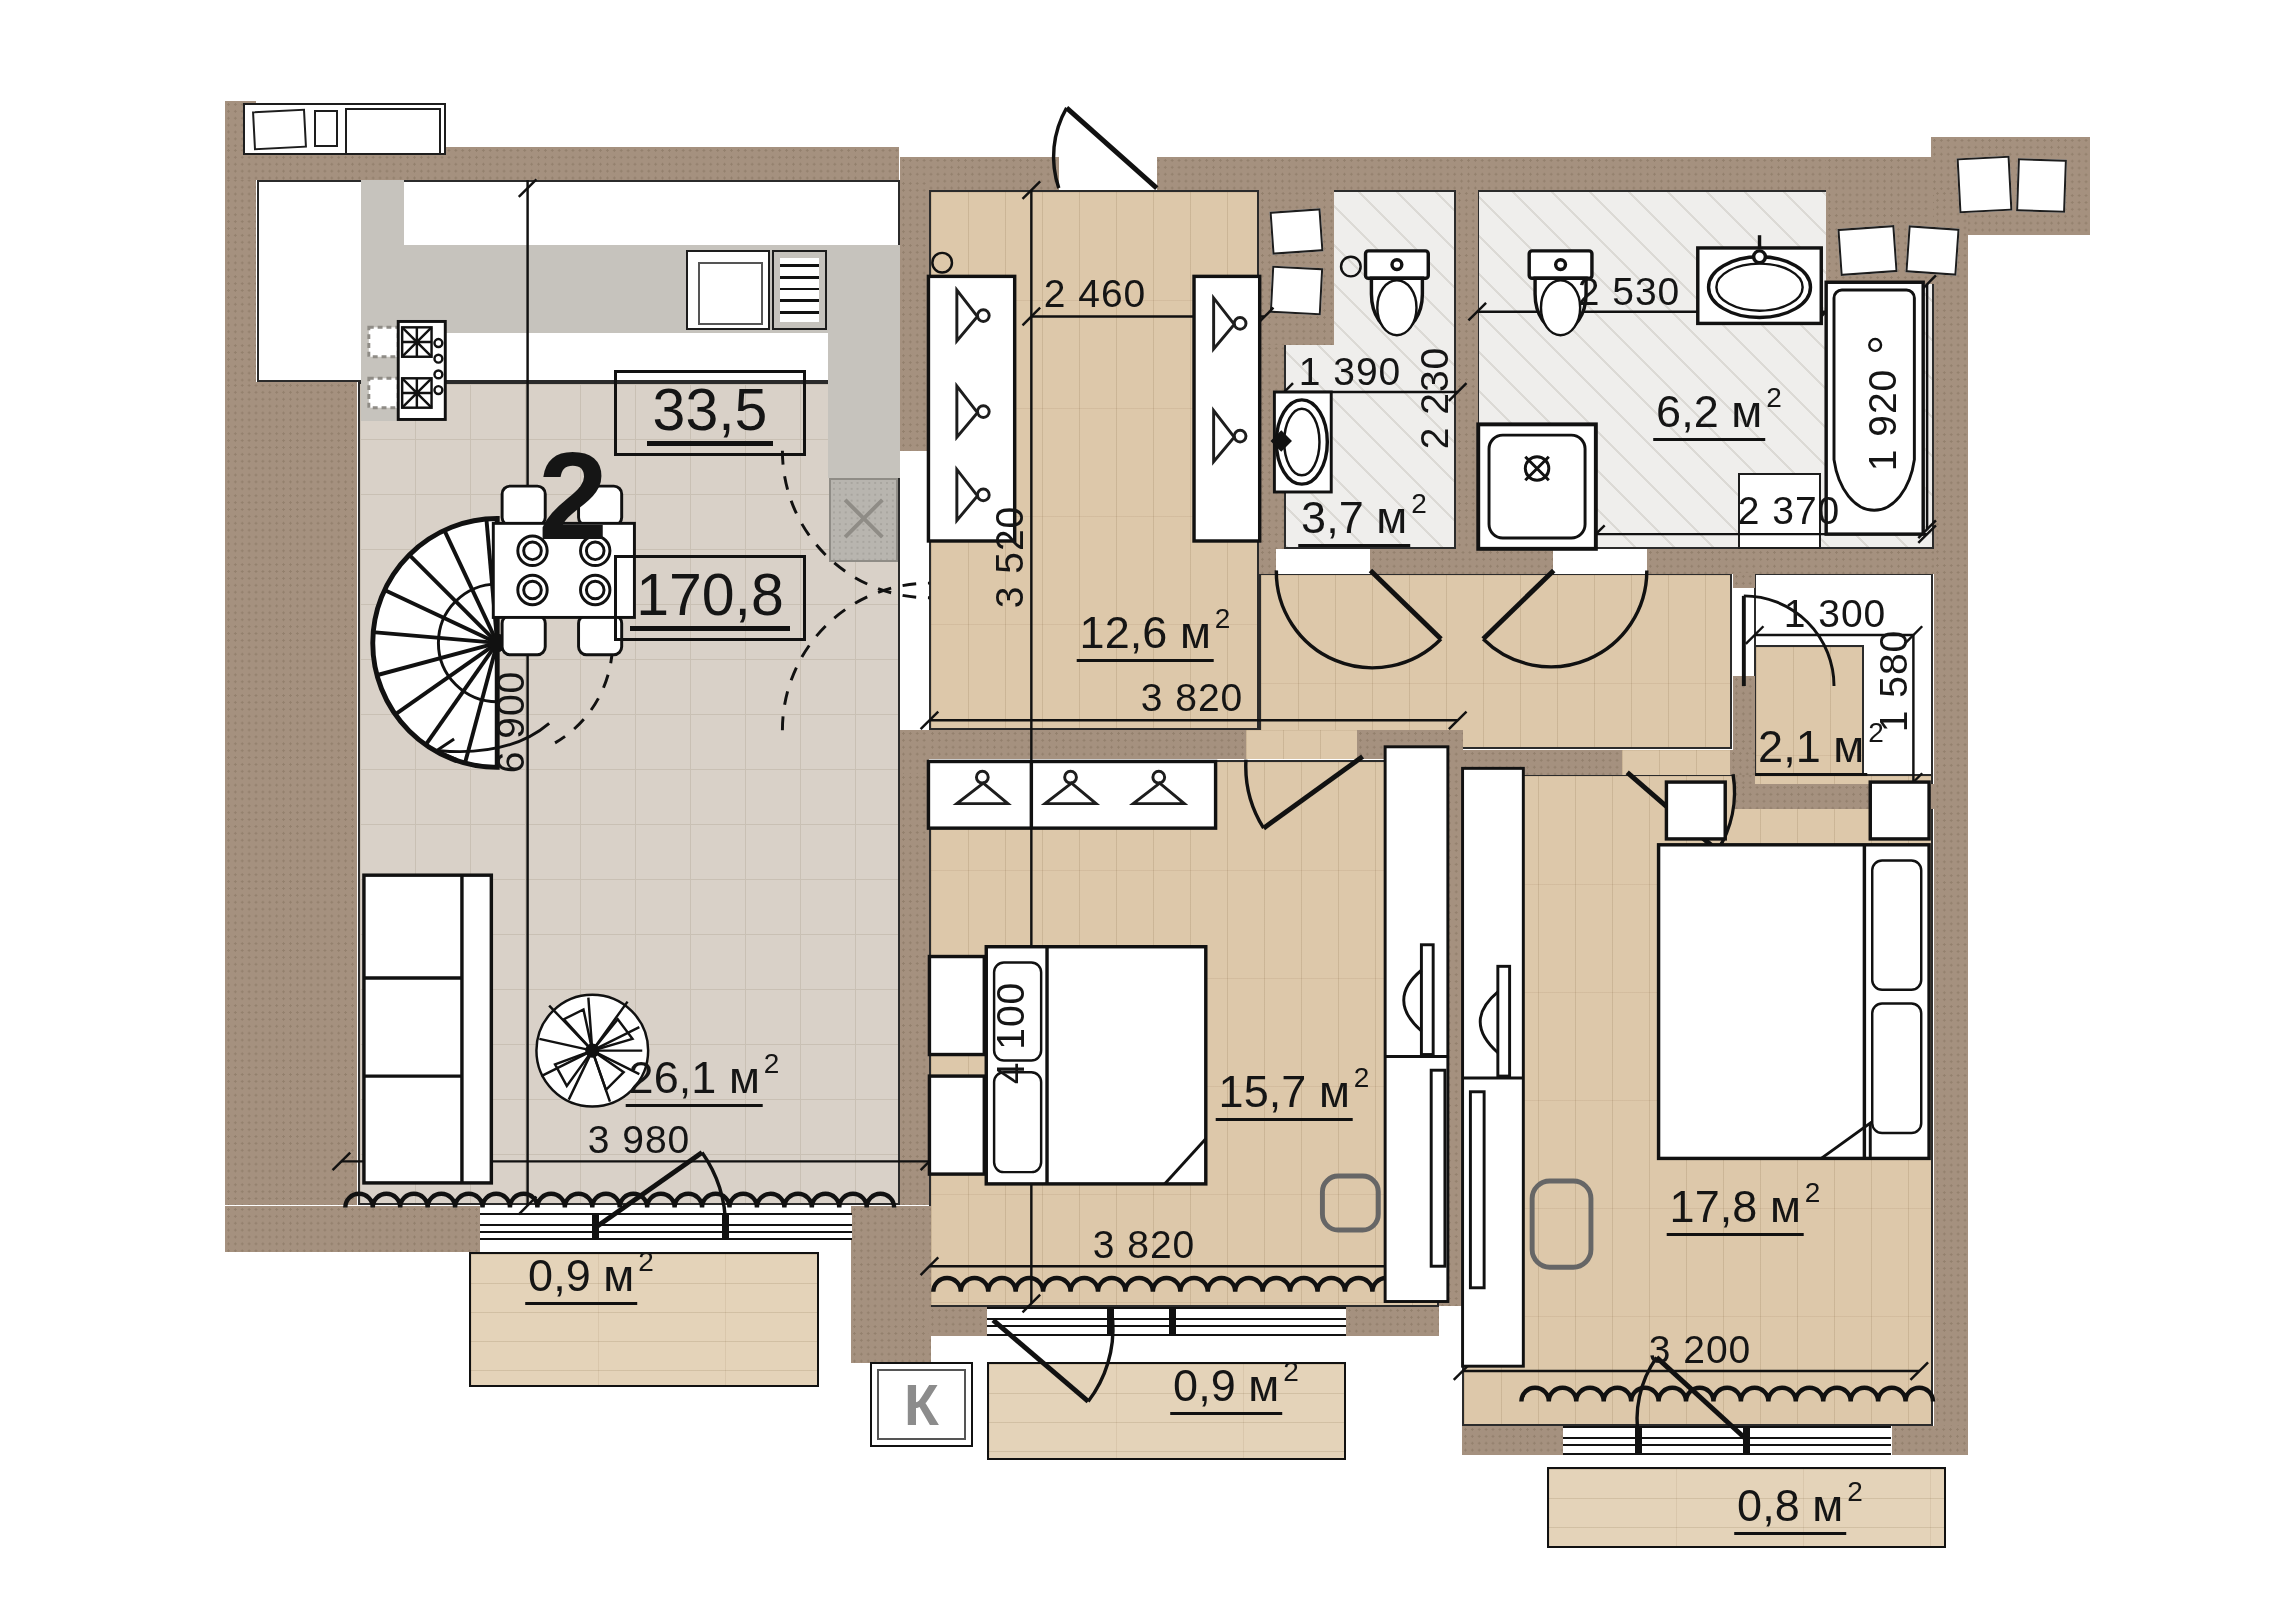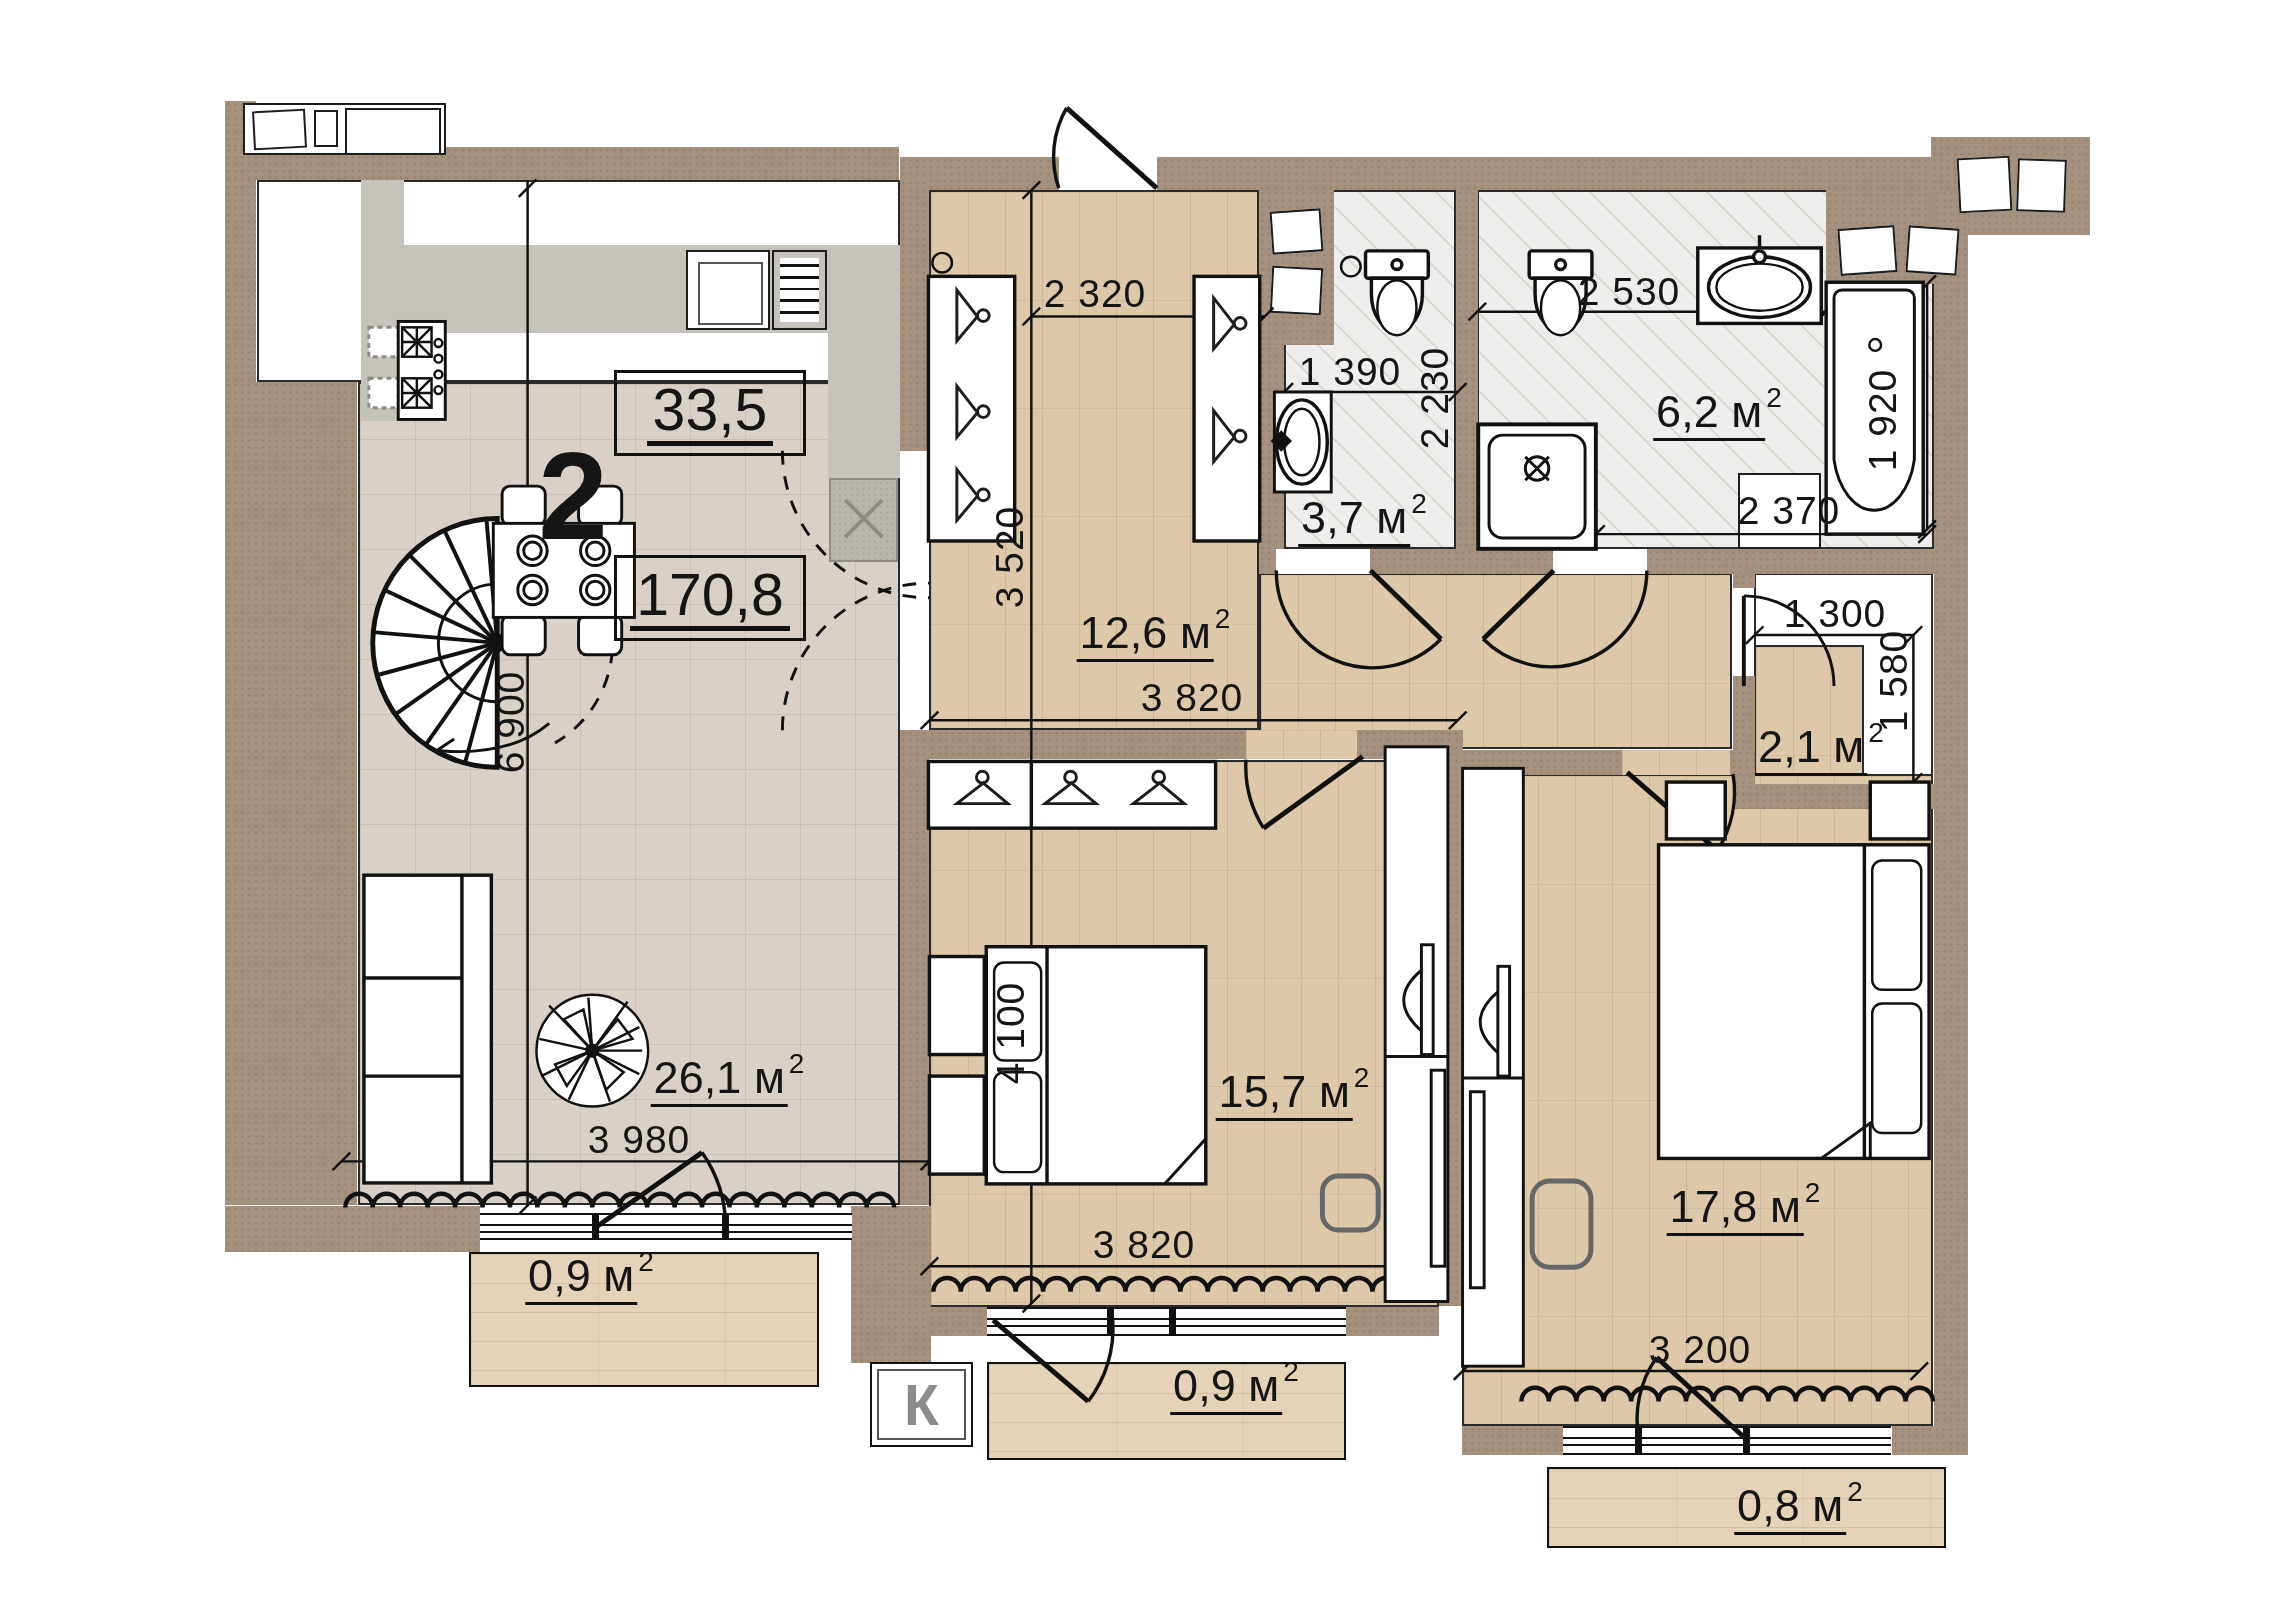--- a/index.html
+++ b/index.html
@@ -401,32 +401,32 @@
   </svg>
 
   <div class="abs bignum" style="left:573px;top:495px;">2</div>
   <div class="abs ibox" style="left:614px;top:370px;">
       <span>33,5</span>
     </div>
   <div class="abs ibox" style="left:614px;top:555px;">
       <span>170,8</span>
     </div>
 
-  <div class="abs alabel" style="left:727px;top:1078px;"><span class="amain"><span>26,1</span><span class="u">м</span></span><sup>2</sup></div>
+  <div class="abs alabel" style="left:702px;top:1078px;"><span class="amain"><span>26,1</span><span class="u">м</span></span><sup>2</sup></div>
   <div class="abs alabel" style="left:1153px;top:633px;"><span class="amain"><span>12,6</span><span class="u">м</span></span><sup>2</sup></div>
   <div class="abs alabel" style="left:1362px;top:518px;"><span class="amain"><span>3,7</span><span class="u">м</span></span><sup>2</sup></div>
   <div class="abs alabel" style="left:1717px;top:412px;"><span class="amain"><span>6,2</span><span class="u">м</span></span><sup>2</sup></div>
   <div class="abs alabel" style="left:1819px;top:747px;"><span class="amain"><span>2,1</span><span class="u">м</span></span><sup>2</sup></div>
   <div class="abs alabel" style="left:1292px;top:1092px;"><span class="amain"><span>15,7</span><span class="u">м</span></span><sup>2</sup></div>
   <div class="abs alabel" style="left:1743px;top:1207px;"><span class="amain"><span>17,8</span><span class="u">м</span></span><sup>2</sup></div>
   <div class="abs alabel" style="left:589px;top:1276px;"><span class="amain"><span>0,9</span><span class="u">м</span></span><sup>2</sup></div>
   <div class="abs alabel" style="left:1234px;top:1386px;"><span class="amain"><span>0,9</span><span class="u">м</span></span><sup>2</sup></div>
   <div class="abs alabel" style="left:1798px;top:1506px;"><span class="amain"><span>0,8</span><span class="u">м</span></span><sup>2</sup></div>
 
-  <div class="abs dim" style="left:1095px;top:294px;">2 320</div>
+  <div class="abs dim" style="left:1095px;top:294px;">2 460</div>
   <div class="abs dim" style="left:1350px;top:372px;">1 390</div>
   <div class="abs dim v" style="left:1435px;top:398px;">2 230</div>
   <div class="abs dim" style="left:1629px;top:292px;">2 530</div>
   <div class="abs dim v" style="left:1883px;top:420px;">1 920</div>
   <div class="abs dim" style="left:1769px;top:511px;margin-left:20px;">2 370</div>
   <div class="abs dim v" style="left:1010px;top:557px;">3 520</div>
   <div class="abs dim" style="left:1192px;top:698px;">3 820</div>
   <div class="abs dim" style="left:1835px;top:614px;">1 300</div>
   <div class="abs dim v" style="left:1894px;top:681px;">1 580</div>
   <div class="abs dim v" style="left:511px;top:722px;">6 900</div>

